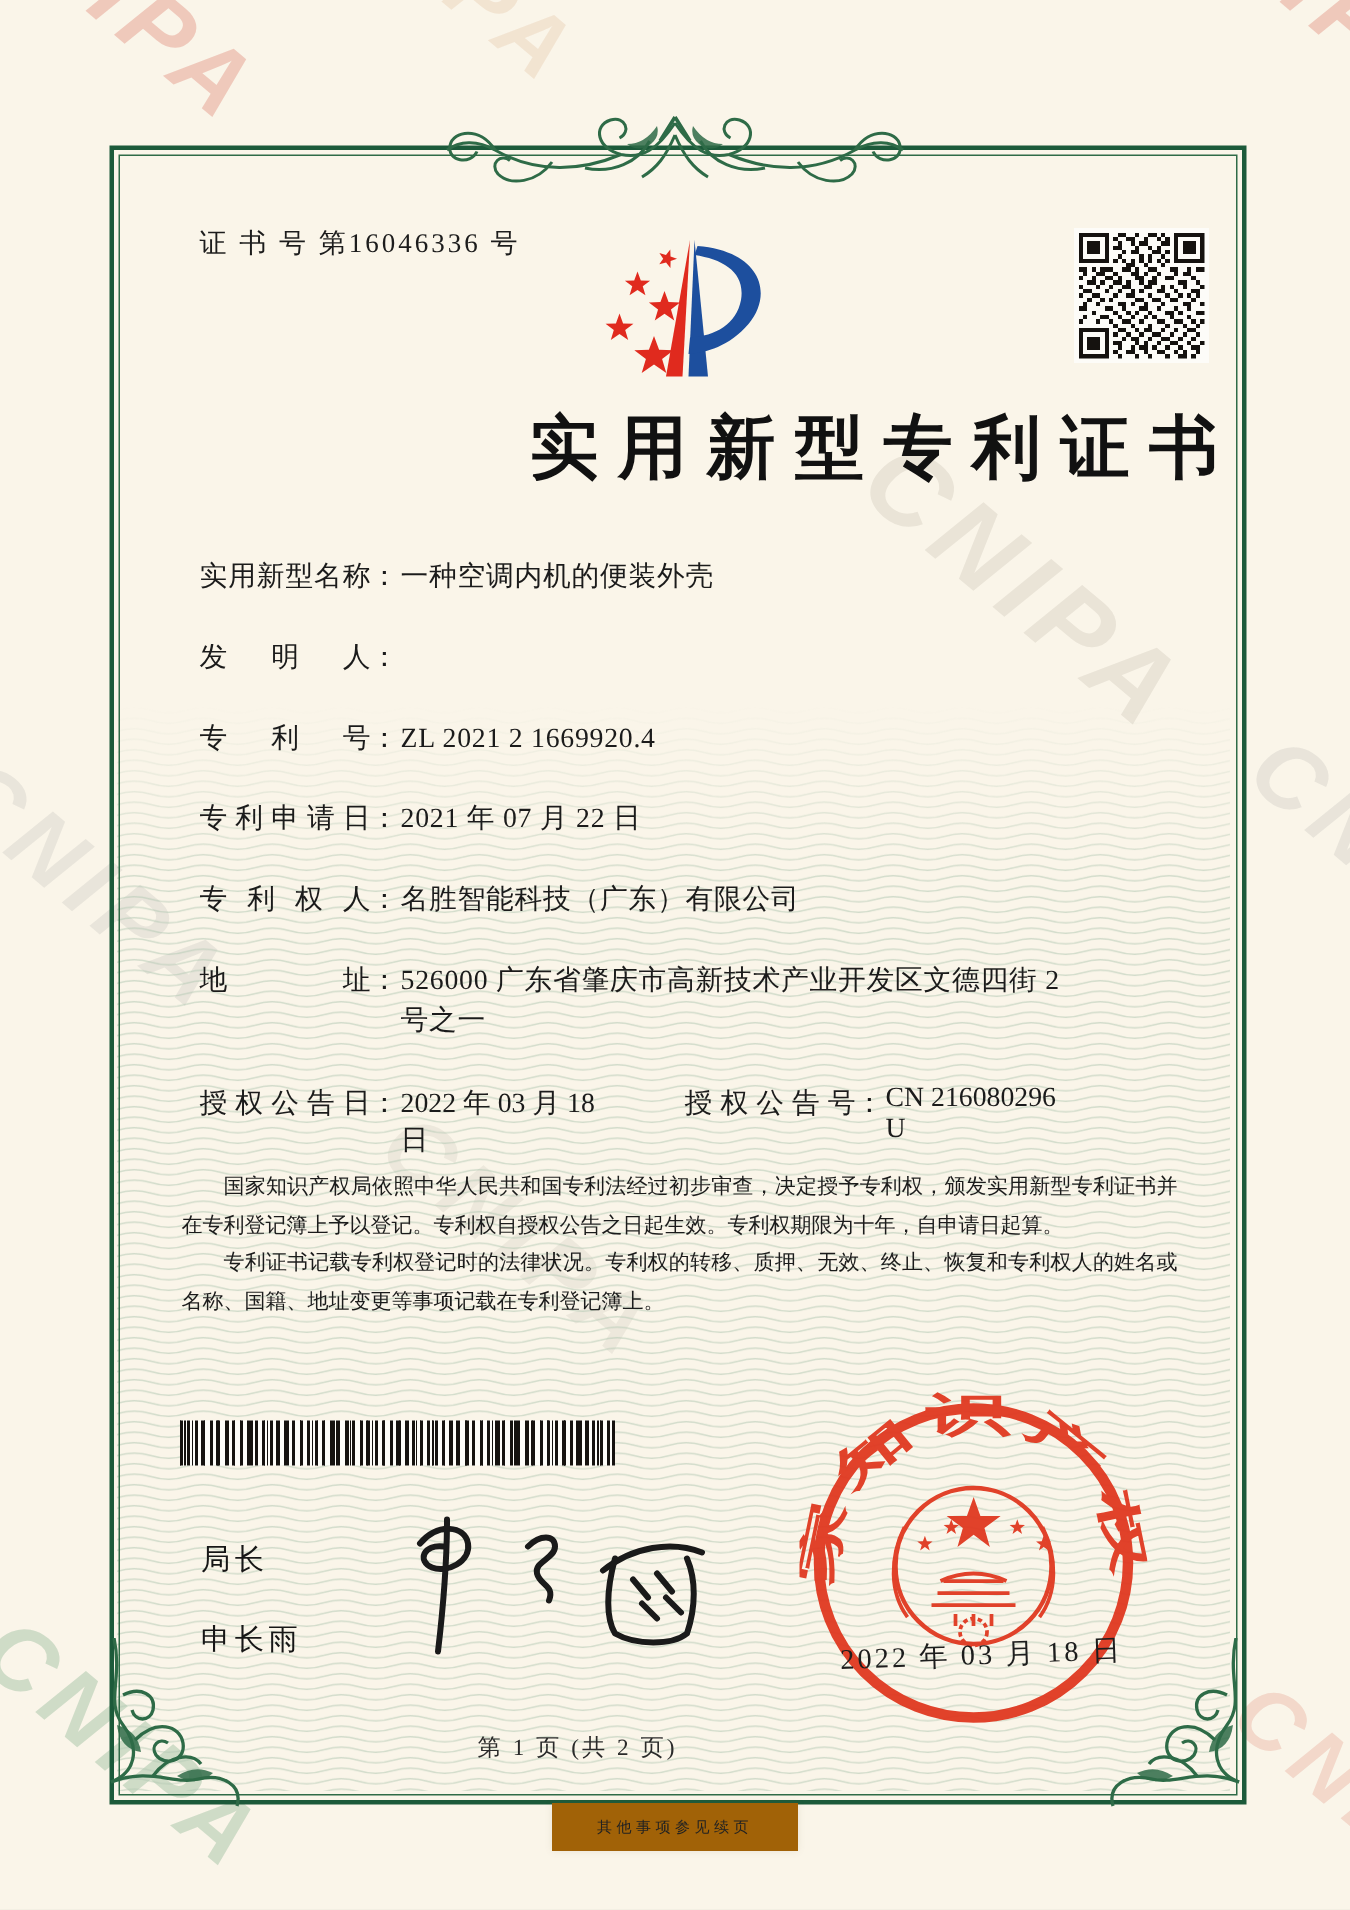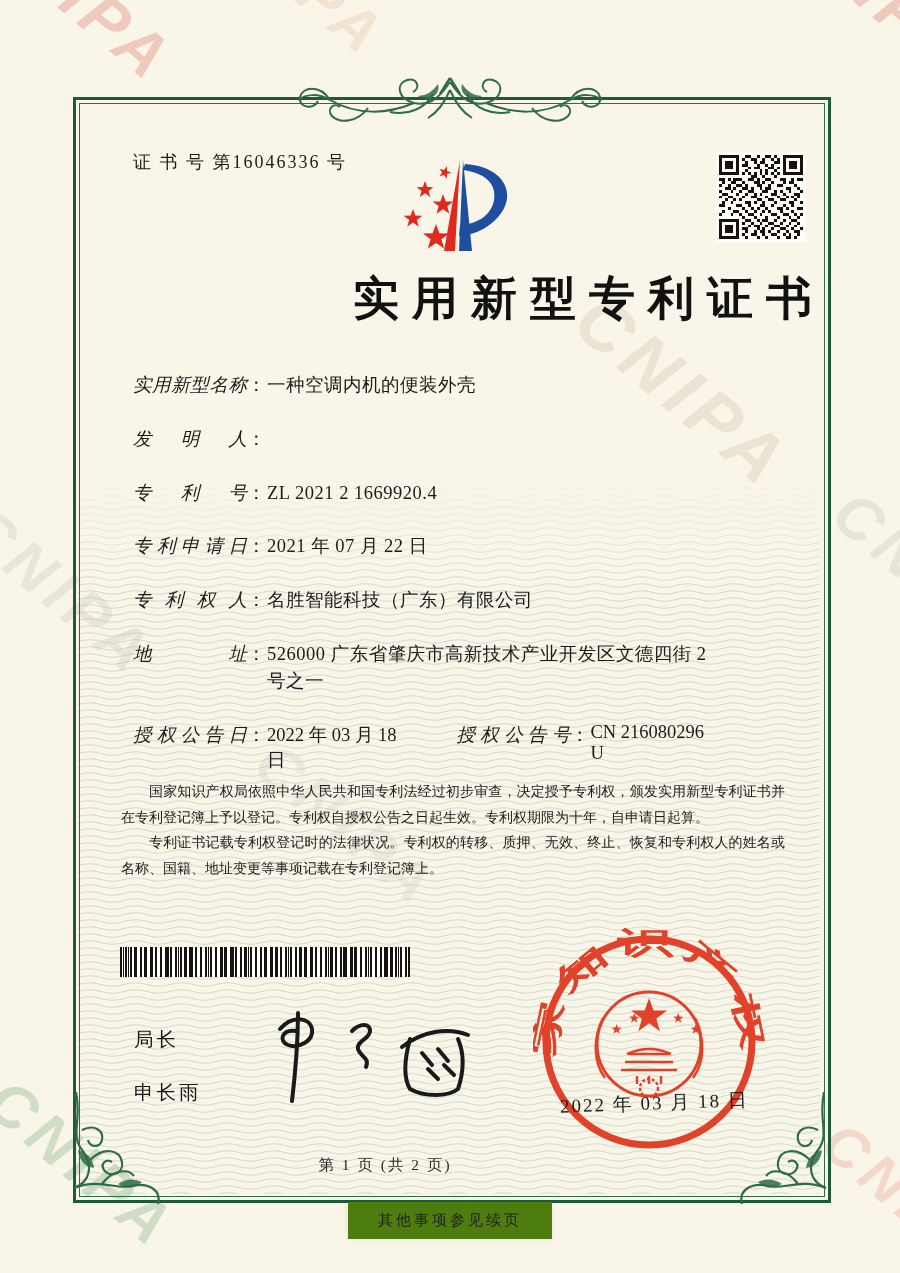--- a/index.html
+++ b/index.html
@@ -27,21 +27,21 @@
              mask-image:linear-gradient(to bottom,transparent,#000 16%);}
   .orn{position:absolute;pointer-events:none;}
   
   .cert-no{position:absolute;left:133px;top:150px;font-size:18px;letter-spacing:2px;color:#1c1c1c;}
   .logo{position:absolute;left:383px;top:154px;}
   .qr{position:absolute;left:716px;top:152px;width:84px;height:84px;background:#fdfcf8;padding:3px;}
   .title{position:absolute;left:73px;top:268px;width:752px;text-align:right;
          font-size:46px;font-weight:700;letter-spacing:13px;color:#111;}
   .fields{position:absolute;left:133px;top:372px;width:586px;color:#1b1b1b;}
   .frow{display:flex;margin-bottom:27px;font-size:18.5px;line-height:1.45;}
-  .flabel{flex:none;width:114px;text-align:justify;text-align-last:justify;font-style:italic;}
+  .flabel{flex:none;width:114px;text-align:justify;text-align-last:justify;}
   .fcolon{flex:none;width:20px;}
   .fvalue{flex:1;letter-spacing:.5px;}
   .grant-row{display:flex;font-size:18.5px;margin-top:1px;}
   .grant-row .pair{display:flex;}
   .grant-row .pair2{margin-left:40px;justify-content:center;}
   .paras{position:absolute;left:121px;top:743px;width:664px;font-size:14px;
          line-height:1.83;text-align:justify;color:#1b1b1b;margin-top:36px;}
   .paras p{margin:0;text-indent:2em;}
   .barcode{position:absolute;left:120px;top:947px;width:290px;height:30px;background:#fdfdf9;
     background-image:
@@ -50,21 +50,21 @@
       repeating-linear-gradient(90deg,transparent 0 3px,#15120f 3px 4px,transparent 4px 11px);}
   .director{position:absolute;left:134px;top:1026px;font-size:19.5px;color:#161616;letter-spacing:3px;}
   .director .name{margin-top:26px;text-align:center;}
   .sig{position:absolute;left:252px;top:1005px;}
   .seal{position:absolute;left:533px;top:926px;width:232px;height:232px;opacity:.94;}
   .seal-date{position:absolute;left:560px;top:1090px;width:210px;font-size:19px;color:#1d1d1d;
              letter-spacing:2px;transform:rotate(-2deg);white-space:nowrap;}
   .page-info{position:absolute;left:73px;top:1155px;width:624px;text-align:center;
              font-size:15.5px;color:#2a2a2a;letter-spacing:2px;}
   .footer-note{position:absolute;left:0;top:1202px;width:900px;text-align:center;}
-  .footer-note span{display:inline-block;background:#4d7c0f;padding:9px 30px;font-size:15px;
+  .footer-note span{display:inline-block;background:#a16207;padding:9px 30px;font-size:10px;
              letter-spacing:3px;color:#222;box-shadow:0 0 5px rgba(120,110,80,.12);}
 </style>
 </head>
 <body>
 
 <div class="page">
 
   <span class="wm wm1">CNIPA</span>
   <span class="wm wm2">CNIPA</span>
   <span class="wm wm3">CNIPA</span>

